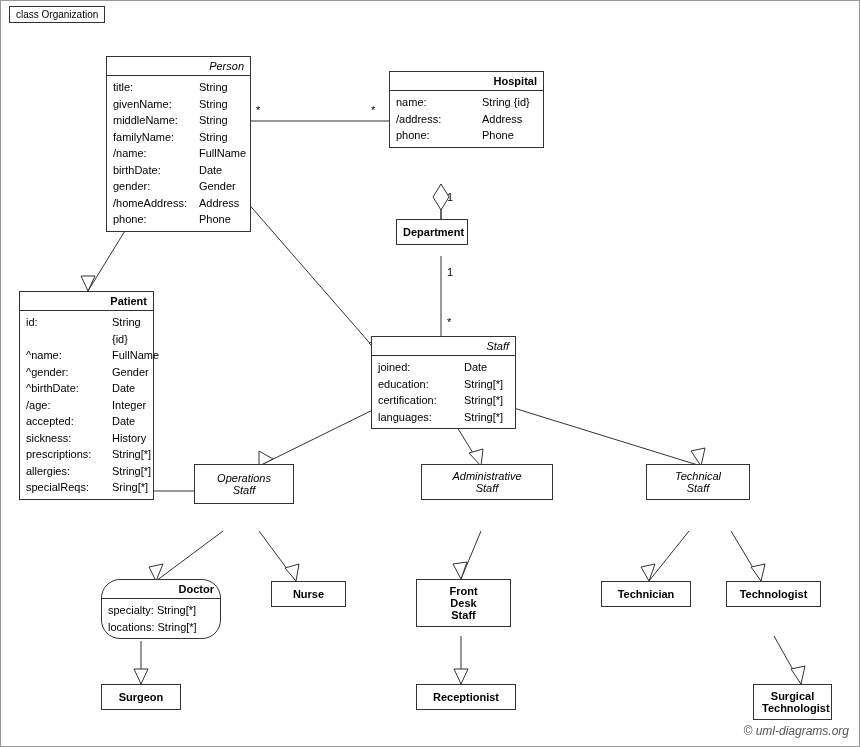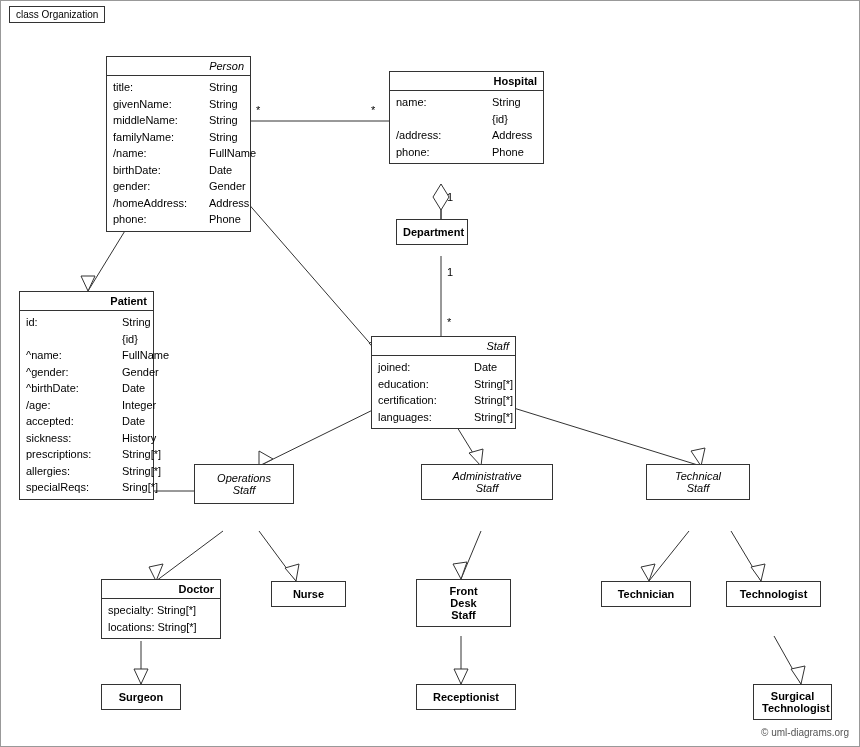--- a/index.html
+++ b/index.html
@@ -44,21 +44,21 @@
     .uml-box .box-title.bold {
       font-style: normal;
       font-weight: bold;
     }
     .uml-box .box-attrs {
       padding: 3px 6px;
       line-height: 1.5;
     }
     .uml-box .attr-row {
       display: flex;
-      gap: 16px;
+      gap: 6px;
     }
     .attr-name { min-width: 80px; }
     .attr-type { }
     
     .uml-simple {
       position: absolute;
       border: 1px solid #333;
       background: #fff;
       text-align: center;
       padding: 6px 10px;
@@ -69,22 +69,23 @@
       top: 0; left: 0;
       width: 860px;
       height: 747px;
       pointer-events: none;
       overflow: visible;
     }
     .copyright {
       position: absolute;
       bottom: 8px;
       right: 10px;
-      font-size: 10px;
+      font-size: 12px;
       color: #555;
+      font-style: italic;
     }
   </style>
 </head>
 <body>
 
 <div class="diagram-container">
   <span class="diagram-label">class Organization</span>
 
   <svg class="arrows">
 
@@ -289,21 +290,21 @@
   </div>
 
   <div class="uml-simple" style="left:420px; top:463px; width:132px; font-style:italic; font-weight:normal; padding:5px 8px;">
     <em>Administrative<br>Staff</em>
   </div>
 
   <div class="uml-simple" style="left:645px; top:463px; width:104px; font-style:italic; font-weight:normal; padding:5px 8px;">
     <em>Technical<br>Staff</em>
   </div>
 
-  <div class="uml-box" style="left:100px; top:578px; width:120px;">
+  <div class="uml-box" style="left:100px; top:578px; width:120px;border-radius:19px;">
     <div class="box-title bold">Doctor</div>
     <div class="box-attrs">
       <div class="attr-row">
           <span>specialty: String[*]</span>
         </div>
       <div class="attr-row">
           <span>locations: String[*]</span>
         </div>
     </div>
   </div>

